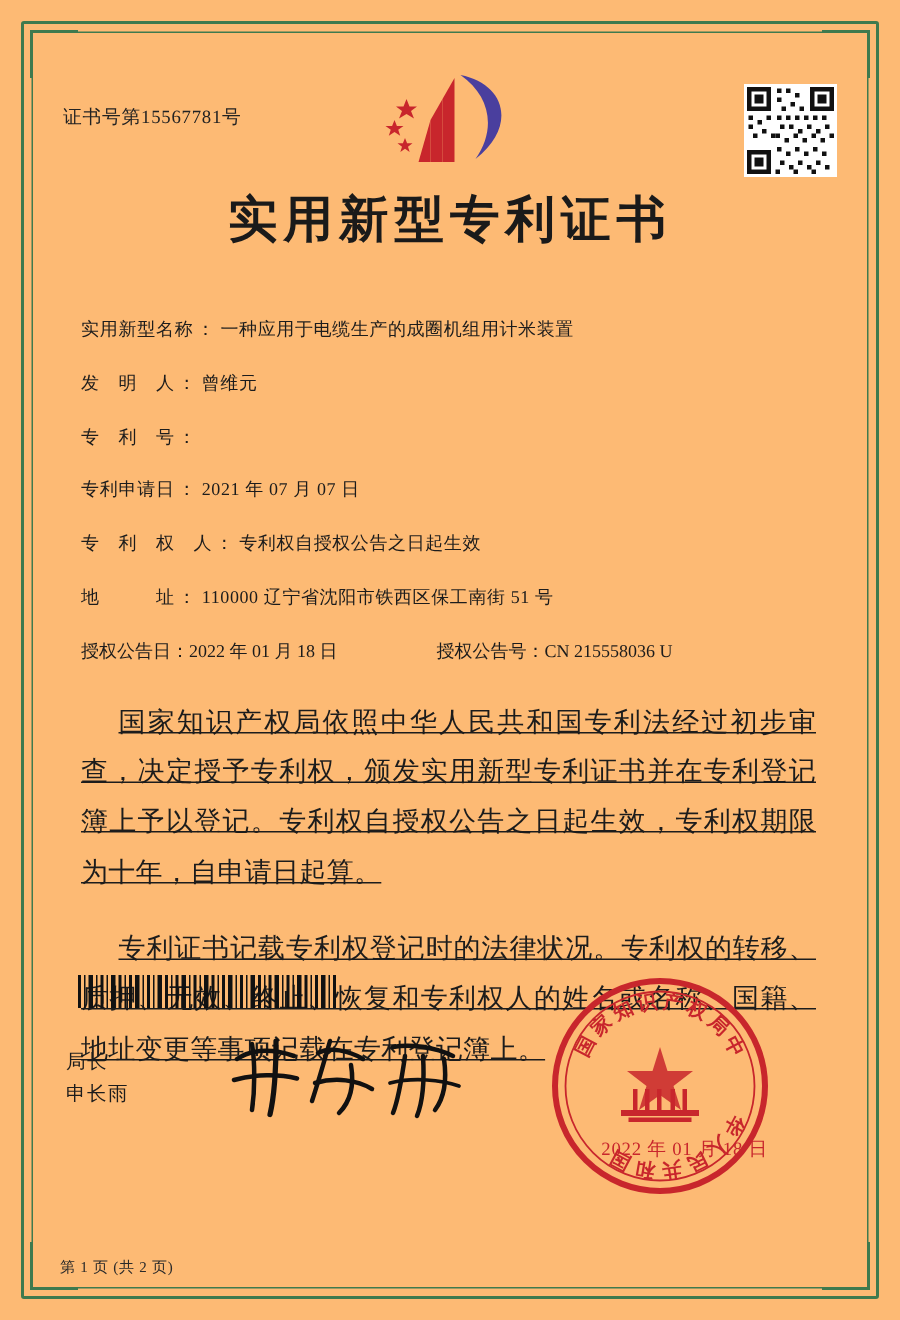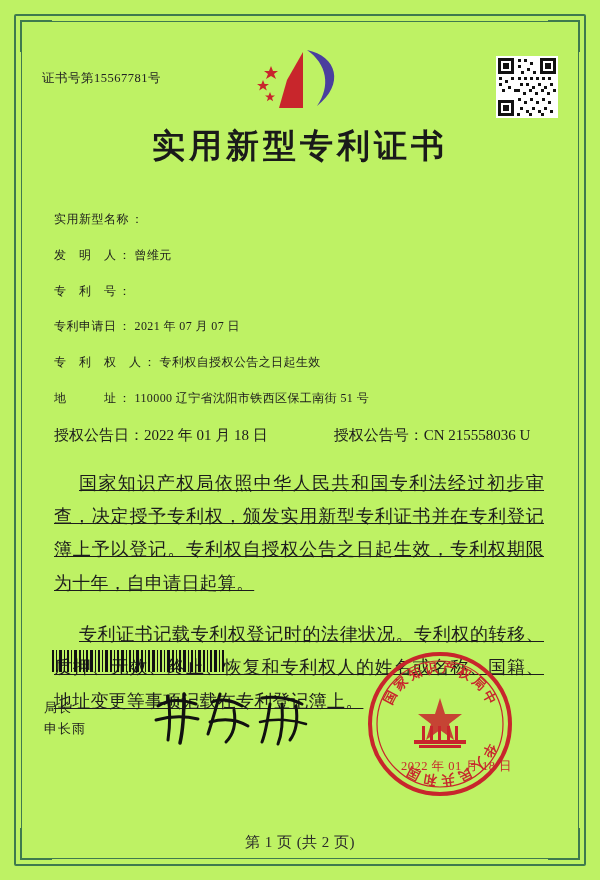--- a/index.html
+++ b/index.html
@@ -7,21 +7,21 @@
     padding: 0;
     background: #ffffff;
   }
   body {
     font-family: "Liberation Serif", "DejaVu Serif", serif;
   }
   .page {
     position: relative;
     width: 600px;
     height: 880px;
-    background: #bef264;
+    background: #fdba74;
     overflow: hidden;
   }
   
   .border-outer {
     position: absolute;
     left: 14px;
     top: 14px;
     right: 14px;
     bottom: 14px;
     border: 2px solid #3f7a4e;
@@ -113,21 +113,21 @@
   }
   .field .colon {
     padding: 0 4px 0 2px;
   }
   .field .value {
     letter-spacing: 0.4px;
   }
   .field-row2 {
     display: flex;
     align-items: baseline;
-    font-size: 15px;
+    font-size: 12px;
     color: #1c1c1c;
     margin-bottom: 19px;
   }
   .field-row2 .second {
     margin-left: 66px;
     display: flex;
     align-items: baseline;
   }
 
   
@@ -192,22 +192,21 @@
     font-size: 12.5px;
     color: #c8262c;
     letter-spacing: 0.5px;
     font-family: "Liberation Serif", "DejaVu Serif", serif;
   }
   .page-num {
     position: absolute;
     left: 0;
     right: 0;
     bottom: -12px;
-    text-align: center;
-    font-size: 15px;
+    font-size: 10px;
     color: #2a2a2a;
     letter-spacing: 0.5px;
   }
   .sig-svg path { fill: none; stroke: #111; stroke-linecap: round; stroke-linejoin: round; }
 </style>
 </head>
 <body>
 
 <div class="page">
 
@@ -303,20 +302,21 @@
       </div>
     </div>
 
     <div class="title">实用新型专利证书</div>
 
     <div class="fields">
 
       <div class="field">
         <span class="label">实用新型名称</span>
         <span class="colon">：</span>
+        <span class="value">一种应用于电缆生产的成圈机组用计米装置</span>
       </div>
 
       <div class="field">
         <span class="label">发　明　人</span>
         <span class="colon">：</span>
         <span class="value">曾维元</span>
       </div>
 
       <div class="field">
         <span class="label">专　利　号</span>

